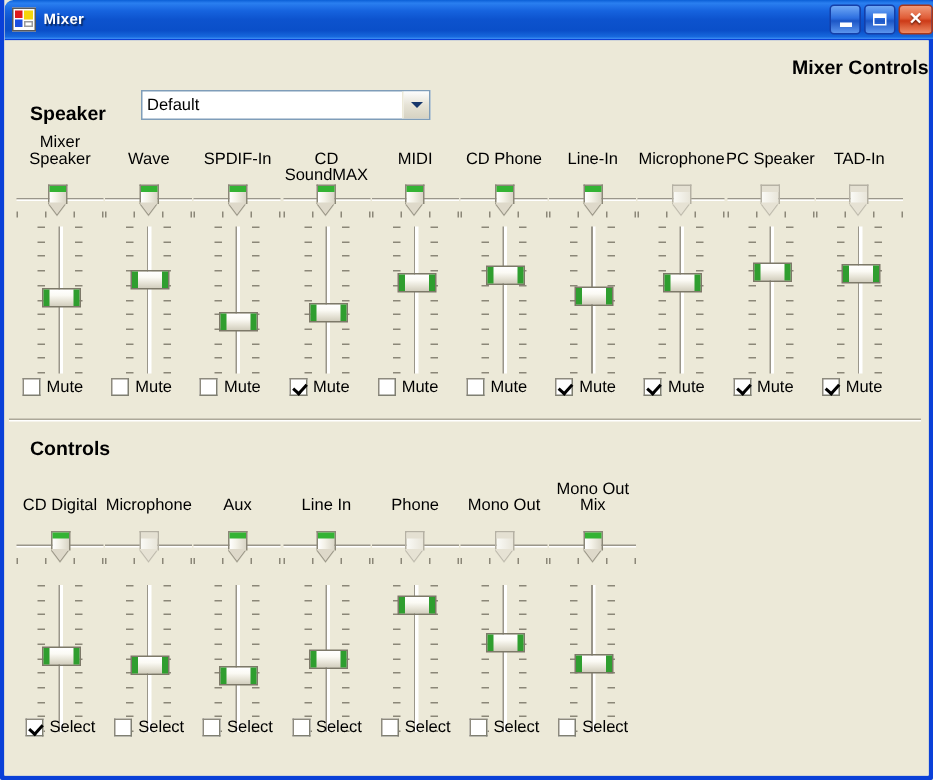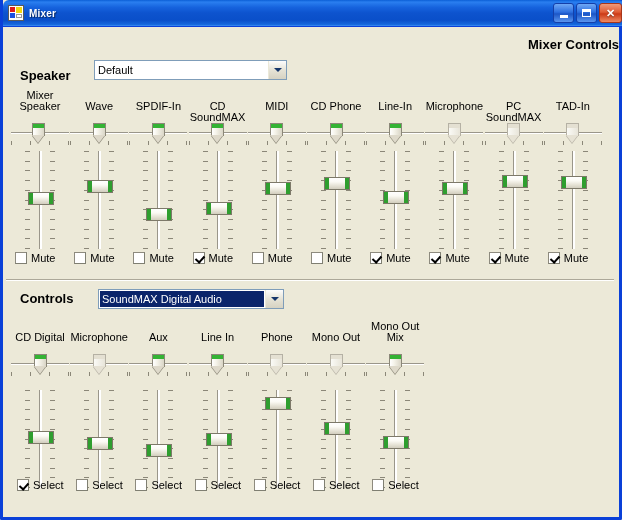--- a/index.html
+++ b/index.html
@@ -633,21 +633,21 @@
             </div>
             <div class="vthumb" style="top: 31px;"></div>
           </div>
         </div>
         <div class="cbx" style="left: 426.4px; top: 225px;">
           <div class="box ck"></div>
           <span class="lab">Mute</span>
         </div>
         <div class="chan" style="left: 479.6px; top: 74px;">
           <div class="cname">
-            <div>PC SoundMAX</div>
+            <div>PC Speaker</div>
           </div>
           <div class="bal" style="top: 22px;">
             <div class="track"></div>
             <div class="ticks">
               <i style="left: 0px;"></i>
               <i style="left: 19px;"></i>
               <i style="left: 38px;"></i>
               <i style="left: 57px;"></i>
             </div>
             <div class="thumb off" style="left: 24.5px;">
@@ -742,26 +742,20 @@
         </div>
         <div class="cbx" style="left: 544.8px; top: 225px;">
           <div class="box ck"></div>
           <span class="lab">Mute</span>
         </div>
       </div>
 
     <div class="panel-divider"></div>
 
     <div class="sec-label" style="left:17px;top:264px;">Controls</div>
-    <div class="combo selected" style="left:95px;top:262px;width:186px;">
-      <div class="val">SoundMAX Digital Audio</div>
-      <div class="arrow">
-          <b></b>
-        </div>
-    </div>
 
     <div id="recording-strips">
         <div class="chan" style="left: 6px; top: 305px;">
           <div class="cname">
             <div>CD Digital</div>
           </div>
           <div class="bal" style="top: 22px;">
             <div class="track"></div>
             <div class="ticks">
               <i style="left: 0px;"></i>

